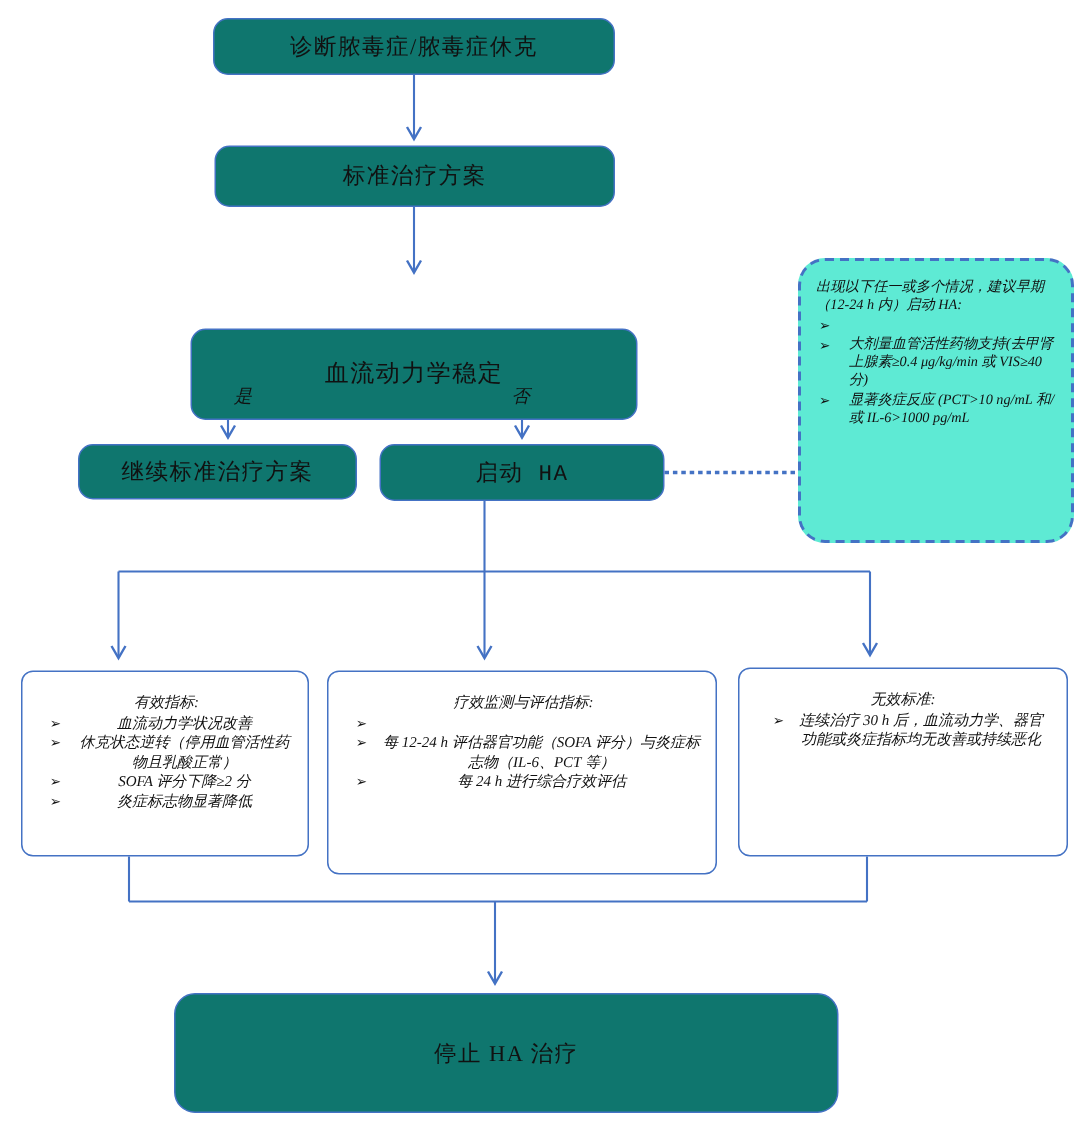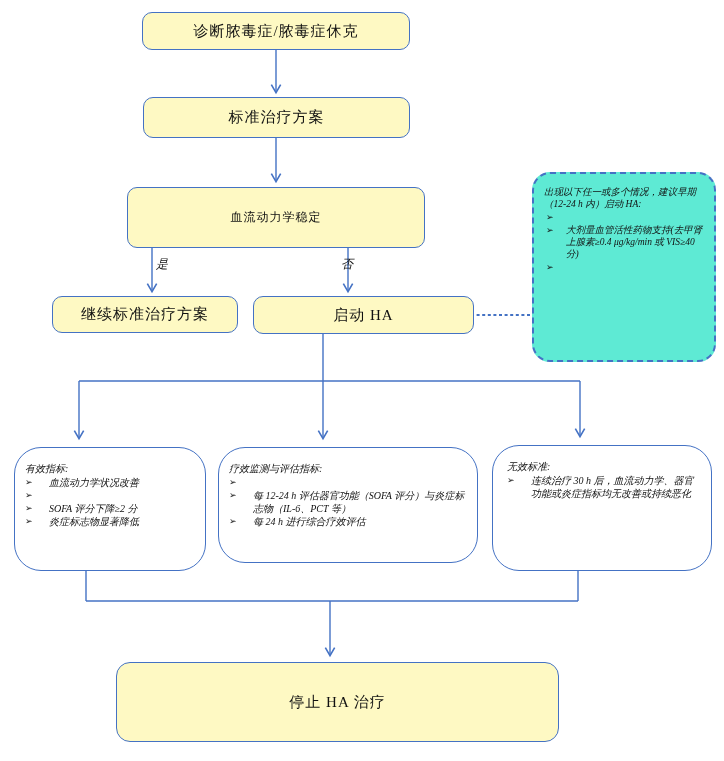--- a/index.html
+++ b/index.html
@@ -4,33 +4,34 @@
 <style>
   html,body { margin:0; padding:0; background:#ffffff; }
   .canvas {
     position:relative; width:724px; height:761px; background:#ffffff;
     font-family:"Liberation Serif","DejaVu Serif",serif; color:#111;
     overflow:hidden;
   }
   svg.wires { position:absolute; left:0; top:0; width:724px; height:761px; pointer-events:none; }
 
   .node {
-    position:absolute; box-sizing:border-box; background:#fef9c3;
+    position:absolute; box-sizing:border-box; background:#0f766e;
     border:1.5px solid #4472C4; border-radius:10px;
     display:flex; align-items:center; justify-content:center;
     text-align:left; letter-spacing:1px;
   }
-  .node.big { font-size:12px; }
+  .node.big { font-size:16px;margin-top:32px; }
   .node.mid { font-size:15px; }
 
   .detail {
     position:absolute; box-sizing:border-box; background:#fff;
-    border:1.5px solid #4472C4; border-radius:27px;
+    border:1.5px solid #4472C4; border-radius:8px;
     font-style:italic; font-size:10px; line-height:1.3; color:#111;
     padding:14px 8px 6px 8px;
+    text-align:center;
   }
   .detail .title { margin:0 0 1px 2px; }
   .brow { display:flex; align-items:flex-start; }
   .bmark { flex:none; width:24px; padding-left:2px; font-style:normal; font-size:9px; line-height:1.45; }
   .btext { flex:1; }
 
   .note {
     position:absolute; box-sizing:border-box; background:#5eead4;
     border:2px dashed #4472C4; border-radius:18px;
     font-style:italic; font-size:9.5px; line-height:1.3; color:#111;
@@ -76,56 +77,58 @@
   <div class="node mid" style="left:143px; top:97px; width:267px; height:41px;">标准治疗方案</div>
 
   <div class="node big" style="left:127px; top:187px; width:298px; height:61px;">血流动力学稳定</div>
 
   <div class="branch-label" style="left:156px; top:256px;">是</div>
 
   <div class="branch-label" style="left:341px; top:256px;">否</div>
 
   <div class="node mid" style="left:52px; top:296px; width:186px; height:37px;">继续标准治疗方案</div>
 
-  <div class="node mid" style="left:253px; top:296px; width:221px; height:38px;">启动 HA</div>
+  <div class="node mid" style="left:253px; top:296px; width:190px; height:38px;font-family:Liberation Mono, monospace;">启动 HA</div>
 
   <div class="note" style="left:532px; top:172px; width:184px; height:190px;">
     <div class="title">出现以下任一或多个情况，建议早期（12-24 h 内）启动 HA:</div>
     <div class="brow">
       <span class="bmark">➢</span>
     </div>
     <div class="brow">
       <span class="bmark">➢</span>
       <span class="btext">大剂量血管活性药物支持(去甲肾上腺素≥0.4 μg/kg/min 或 VIS≥40 分)</span>
     </div>
     <div class="brow">
       <span class="bmark">➢</span>
+      <span class="btext">显著炎症反应 (PCT&gt;10 ng/mL 和/或 IL-6&gt;1000 pg/mL</span>
     </div>
   </div>
 
   <div class="detail" style="left:14px; top:447px; width:192px; height:124px;">
     <div class="title">有效指标:</div>
     <div class="brow">
       <span class="bmark">➢</span>
       <span class="btext">血流动力学状况改善</span>
     </div>
     <div class="brow">
       <span class="bmark">➢</span>
+      <span class="btext">休克状态逆转（停用血管活性药物且乳酸正常）</span>
     </div>
     <div class="brow">
       <span class="bmark">➢</span>
       <span class="btext">SOFA 评分下降≥2 分</span>
     </div>
     <div class="brow">
       <span class="bmark">➢</span>
       <span class="btext">炎症标志物显著降低</span>
     </div>
   </div>
 
-  <div class="detail" style="left:218px; top:447px; width:260px; height:116px;">
+  <div class="detail" style="left:218px; top:447px; width:260px; height:136px;">
     <div class="title">疗效监测与评估指标:</div>
     <div class="brow">
       <span class="bmark">➢</span>
     </div>
     <div class="brow">
       <span class="bmark">➢</span>
       <span class="btext">每 12-24 h 评估器官功能（SOFA 评分）与炎症标志物（IL-6、PCT 等）</span>
     </div>
     <div class="brow">
       <span class="bmark">➢</span>

